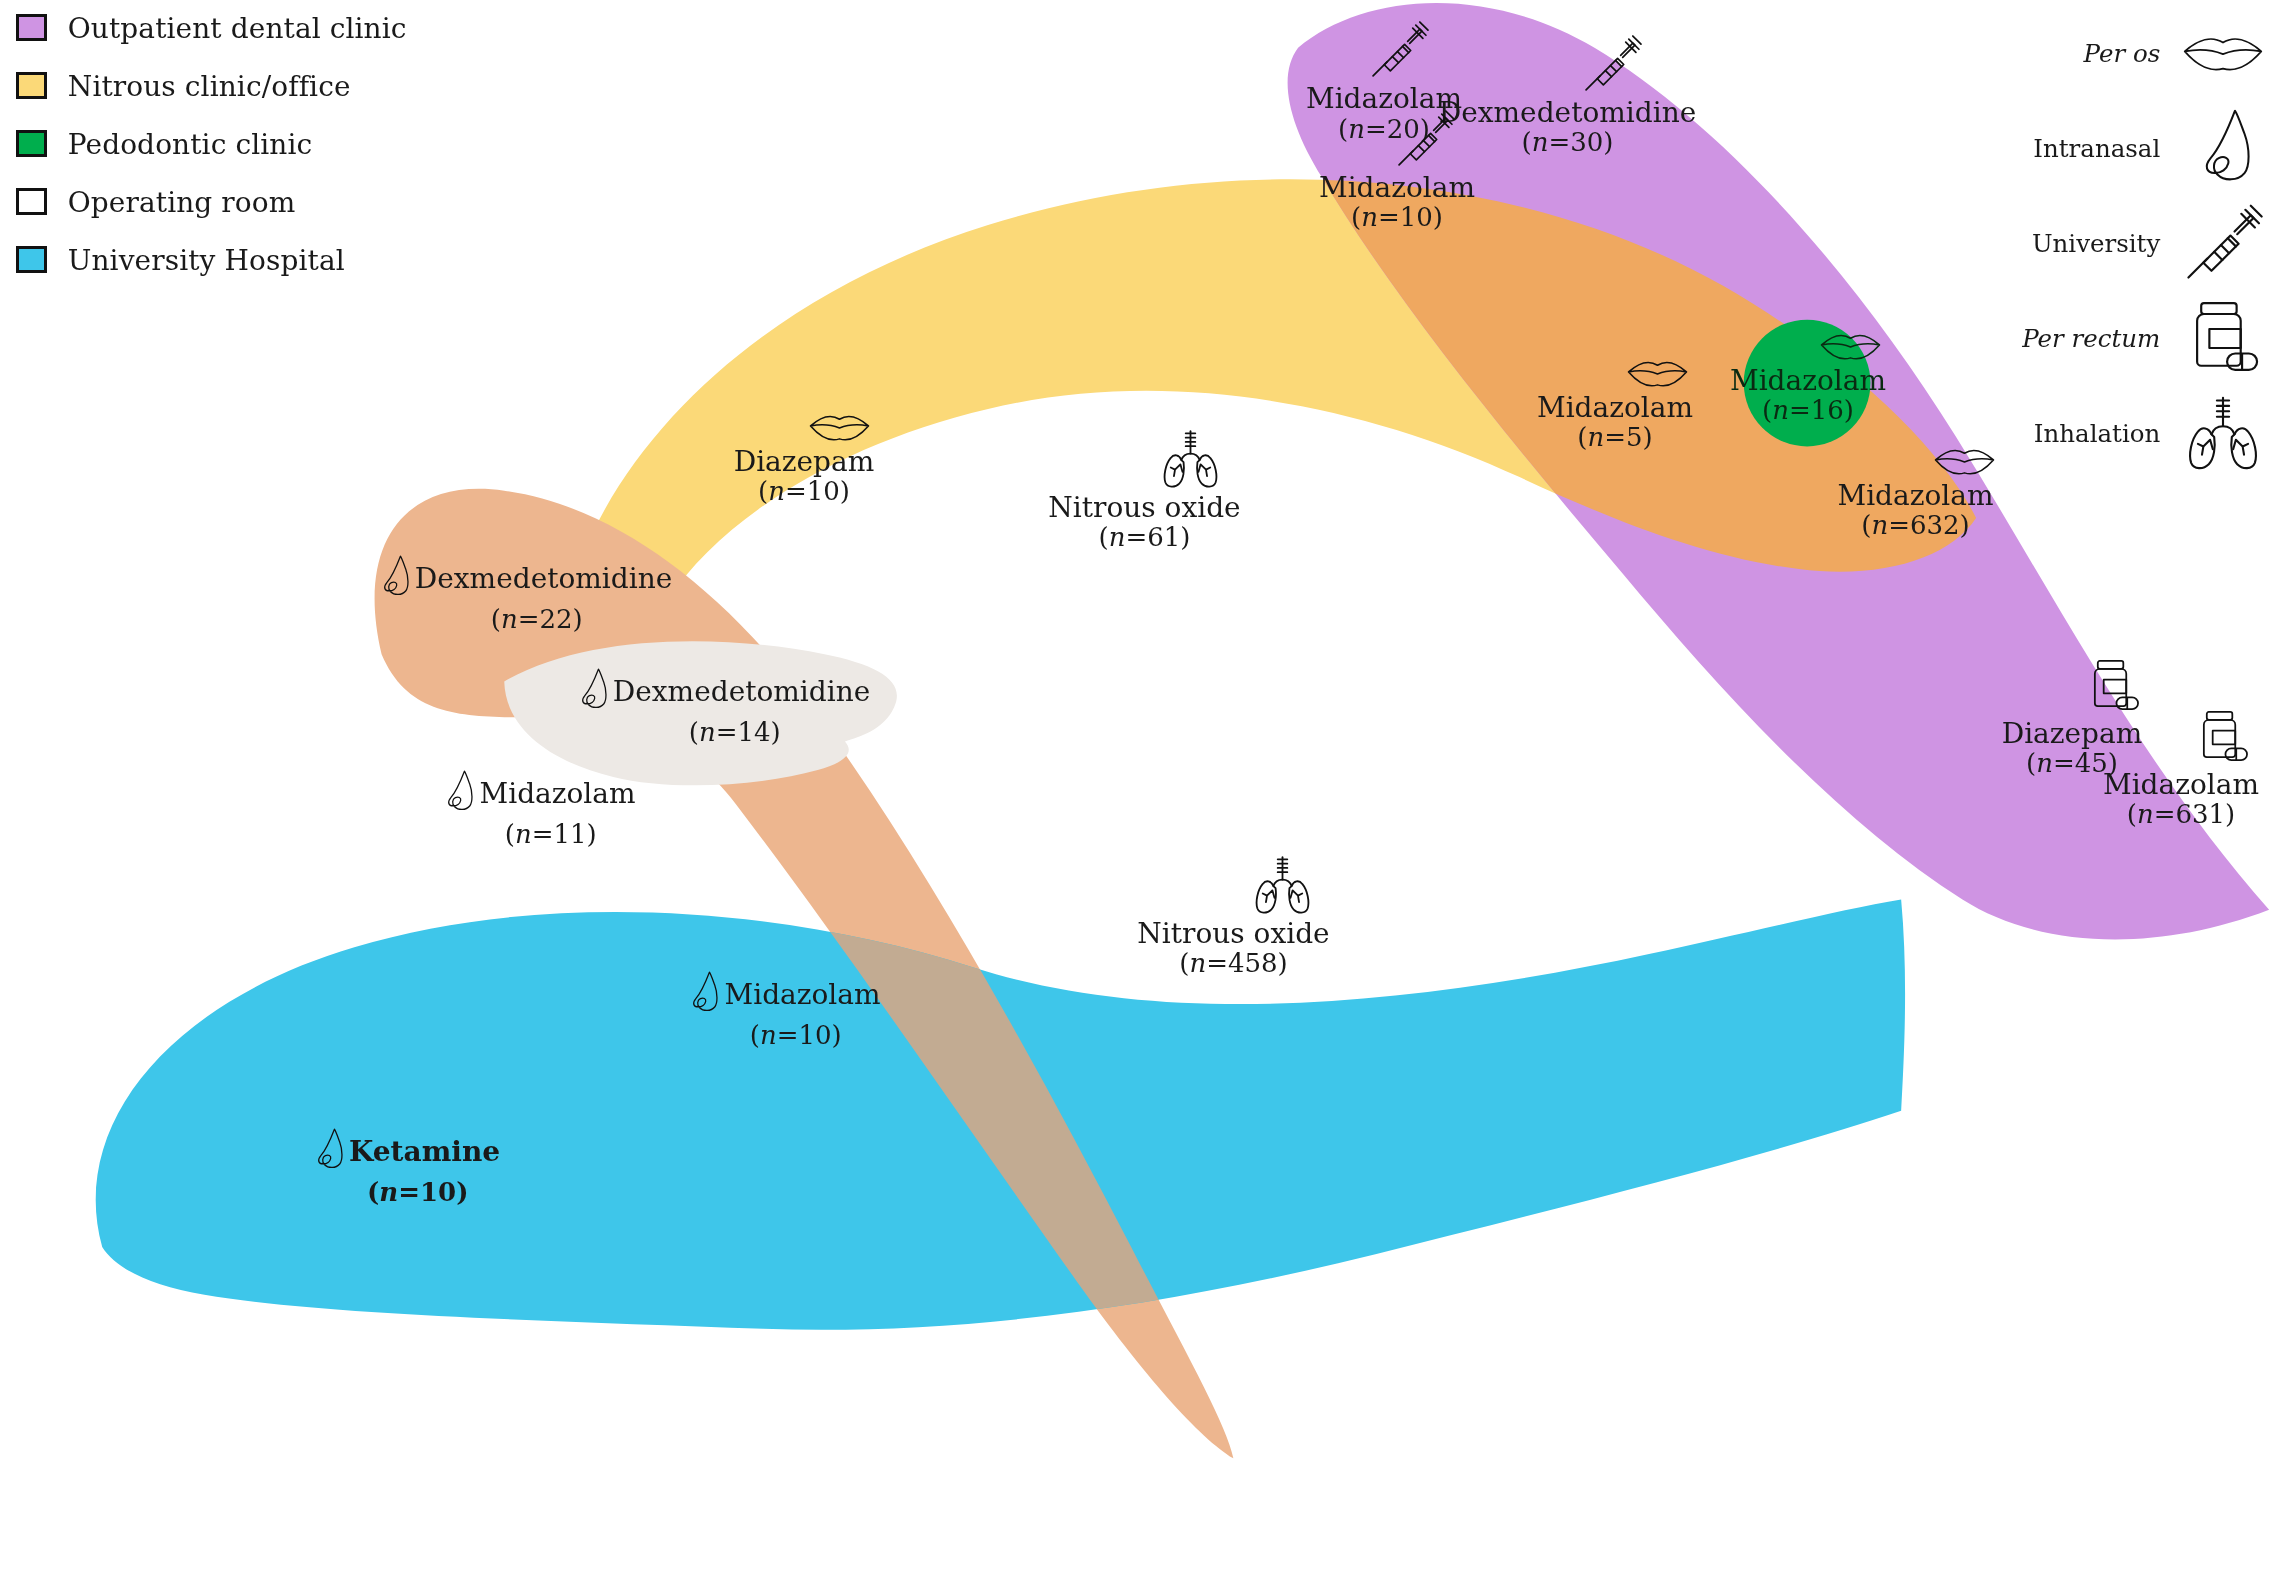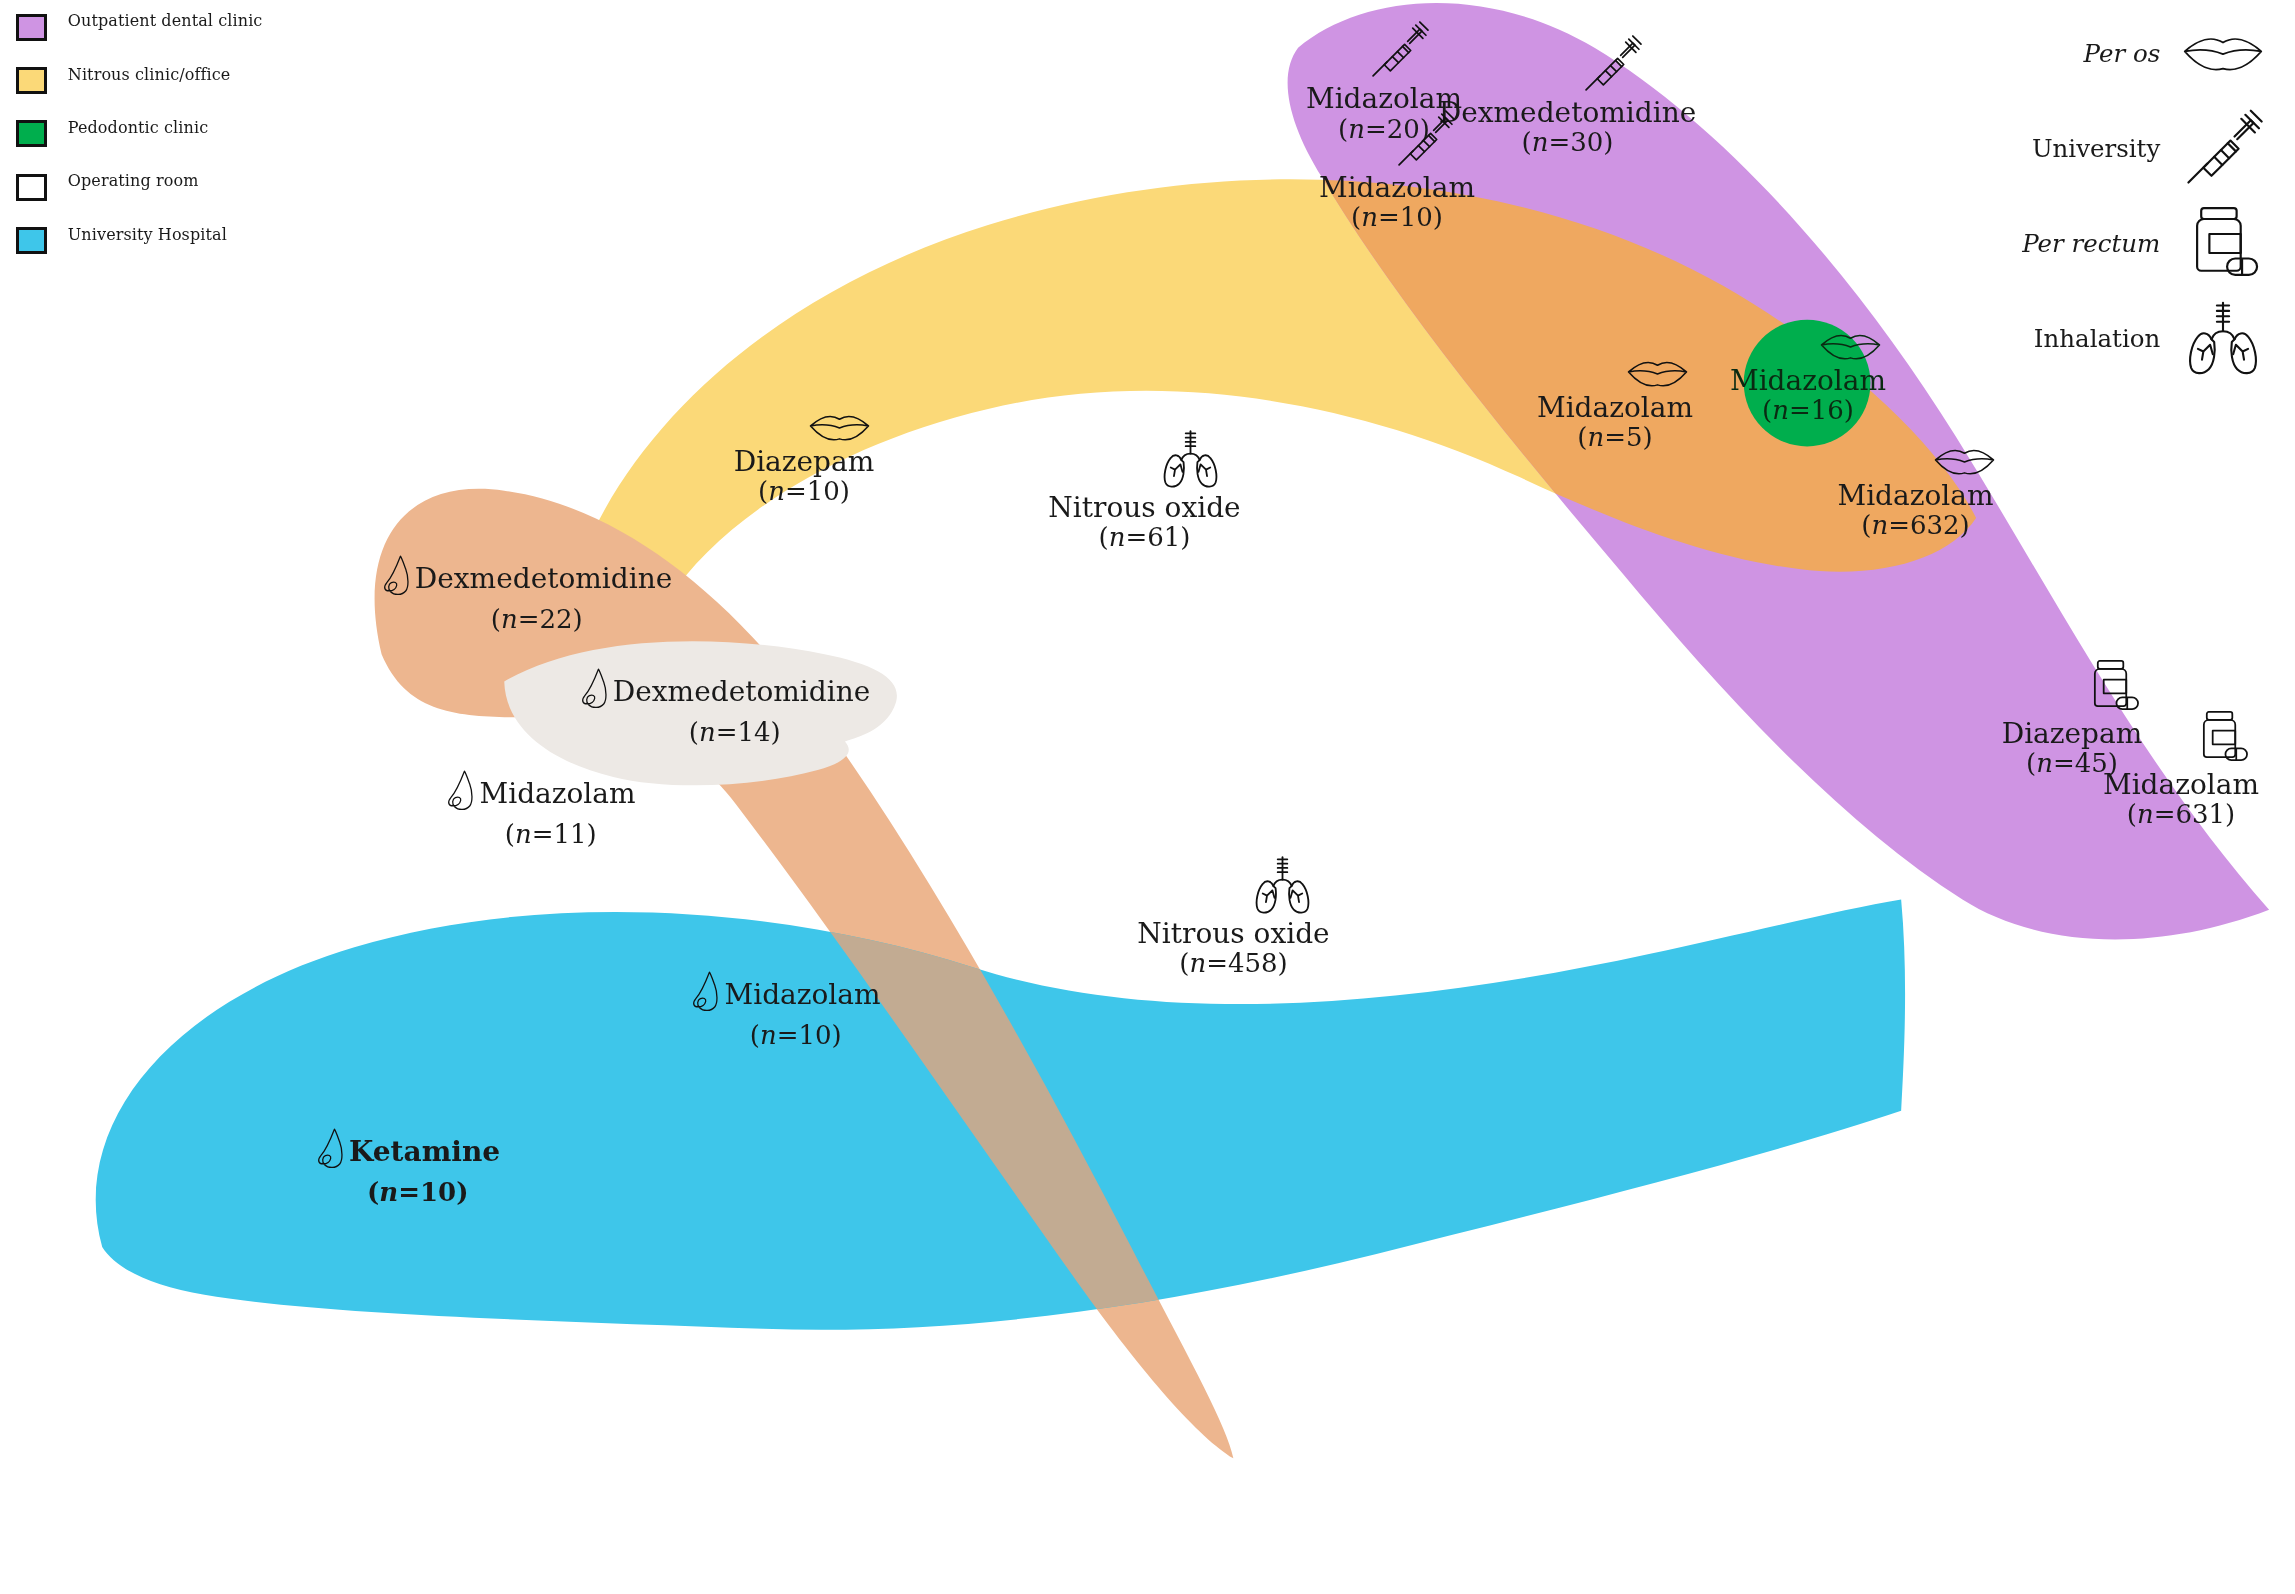--- a/index.html
+++ b/index.html
@@ -5,21 +5,21 @@
   html,body{margin:0;padding:0;background:#ffffff;}
   body{width:2295px;height:1594px;position:relative;overflow:hidden;
        font-family:"DejaVu Serif","Liberation Serif",serif;color:#1a1a1a;}
   #venn{position:absolute;left:0;top:0;width:2295px;height:1594px;}
 
   
   #legend{position:absolute;left:16.4px;top:12.3px;width:436px;}
   .legend-row{display:flex;align-items:flex-start;margin-bottom:25px;}
   .legend-swatch{width:31px;height:27px;border:3.4px solid #111;box-sizing:border-box;
                  flex:0 0 auto;margin-top:1.4px;}
-  .legend-label{margin-left:20.4px;font-size:16px;line-height:1.18;letter-spacing:0.1px;}
+  .legend-label{margin-left:20.4px;font-size:28px;line-height:1.18;letter-spacing:0.1px;}
 
   
   #routes{position:absolute;right:27px;top:5.5px;width:314px;}
   .route-row{display:flex;align-items:center;justify-content:flex-end;height:95px;}
   .route-label{font-size:24.5px;text-align:center;padding-right:17.7px;white-space:nowrap;}
   .route-label.ital{font-style:italic;}
   .route-ic{width:90px;height:82px;flex:0 0 auto;display:flex;align-items:center;justify-content:center;}
   .route-ic svg{display:block;}
 
   
@@ -114,20 +114,28 @@
 <div id="routes">
   <div class="route-row">
     <span class="route-label ital">Per os</span>
     <span class="route-ic">
       <svg width="82" height="41" viewBox="0 0 120 60">
           <path d="M4,27 C24,9 44,4 60,14 C76,4 96,9 116,27 C96,50 76,57 60,52 C44,57 24,50 4,27 Z M4,27 C30,22 50,27 60,31 C70,27 90,22 116,27" fill="none" stroke="#111" stroke-width="2.6" stroke-linejoin="round"></path>
         </svg>
     </span>
   </div>
   <div class="route-row">
+    <span class="route-label">Intranasal</span>
+    <span class="route-ic">
+      <svg width="61" height="80" viewBox="0 0 90 118">
+          <path d="M62,4 C52,30 40,58 26,74 C16,86 20,96 32,96 C42,96 50,90 52,82 C54,74 46,70 38,74 C30,78 28,90 36,98 C46,108 66,108 76,96 C84,86 84,60 76,38 C70,22 66,10 62,4 Z" fill="none" stroke="#111" stroke-width="3" stroke-linecap="round" stroke-linejoin="round"></path>
+        </svg>
+    </span>
+  </div>
+  <div class="route-row">
     <span class="route-label">University</span>
     <span class="route-ic">
       <svg width="80" height="80" viewBox="0 0 118 118">
           <g stroke="#111" stroke-width="3.2" fill="none" stroke-linecap="round" stroke-linejoin="round">
             <path d="M8,110 L36,82"></path>
             <path d="M30,88 L42,76 L70,48 L82,60 L54,88 L42,100 Z"></path>
             <path d="M46,72 L58,84 M56,62 L68,74 M66,52 L78,64"></path>
             <path d="M76,42 L100,18 L104,22 L80,46"></path>
             <path d="M92,10 L112,30 M86,16 L106,36 M100,4 L116,20"></path>
           </g>

